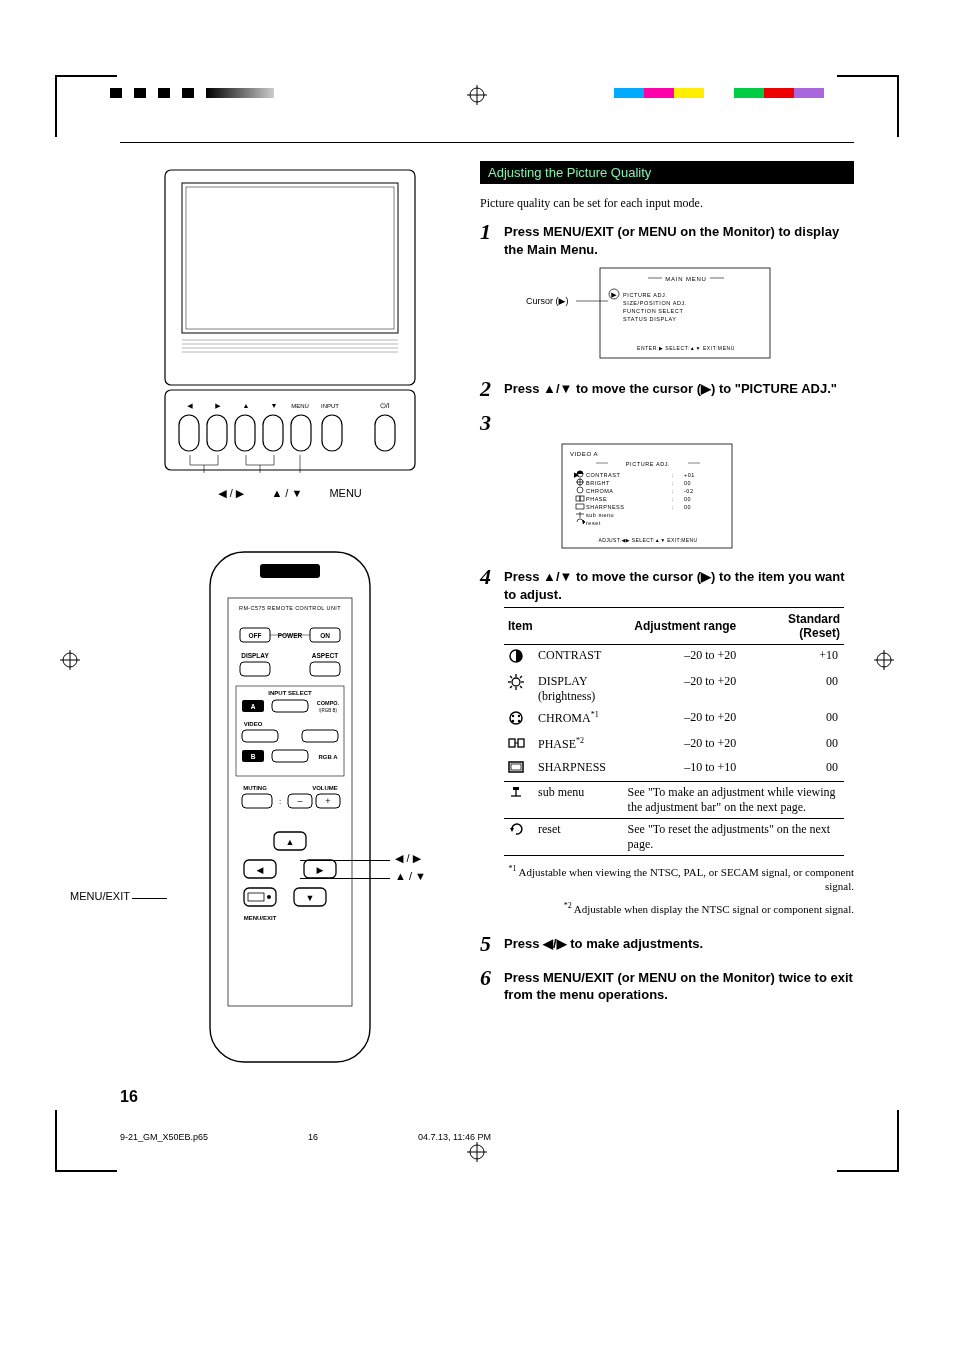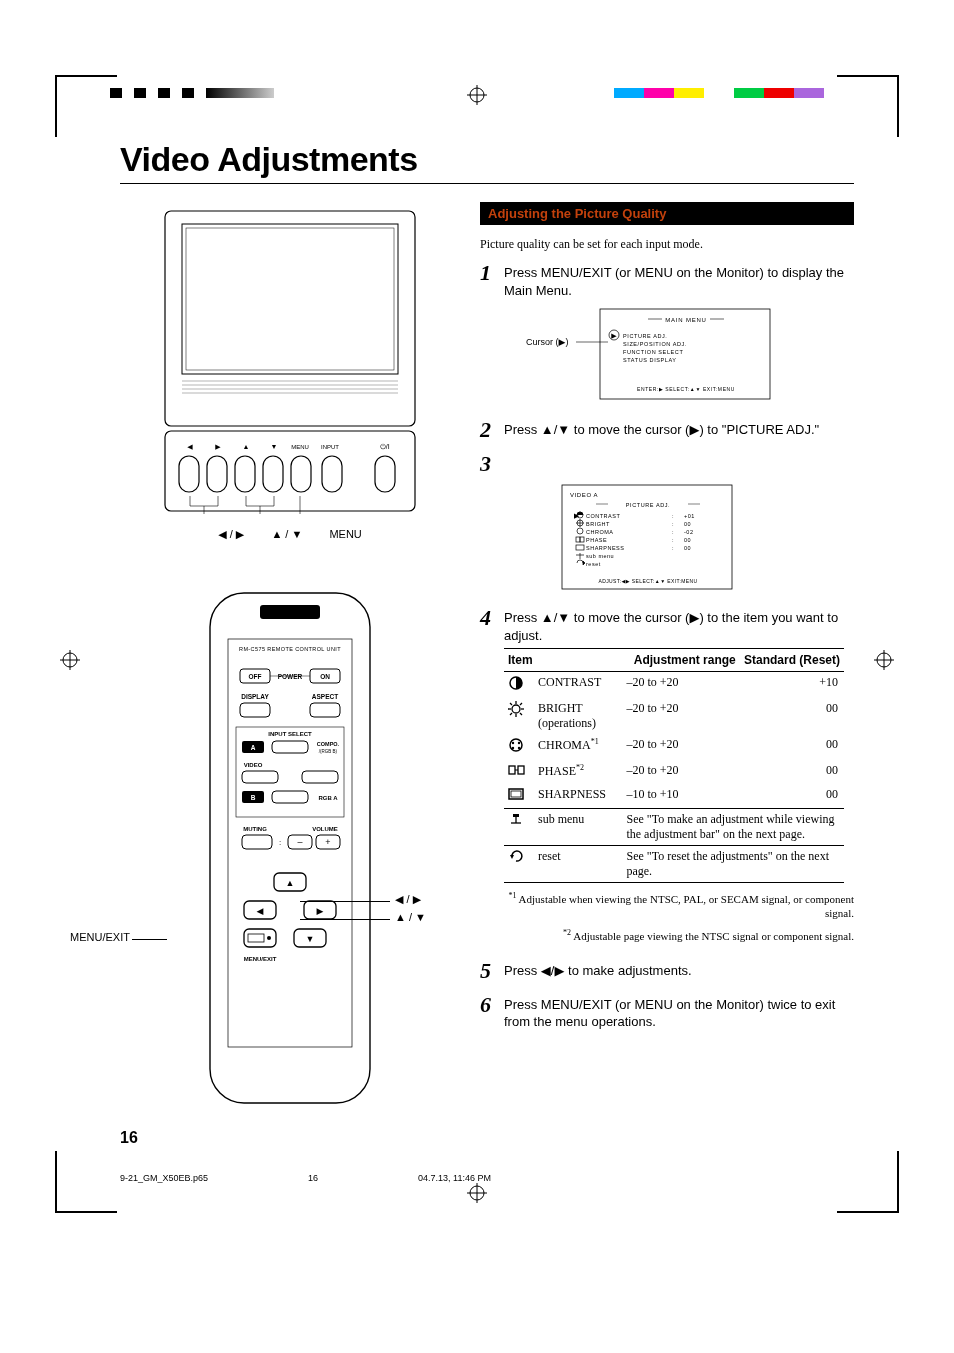--- a/index.html
+++ b/index.html
@@ -57,49 +57,49 @@
   .btnlabels { font-size: 11px; text-align:center; margin-top: 8px; }
   .btnlabels span { margin: 0 12px; }
 
   .remote-wrap { position: relative; margin-top: 50px; }
   .remote-wrap svg { display:block; margin: 0 auto; }
   .lead { position:absolute; font-size:11px; }
   .lead .ln { position:absolute; border-top:1px solid #000; }
 
   .sect-head {
     background: #000;
-    color: #c2410c;
+    color: #86efac;
     padding: 4px 8px;
-    font-weight: 700;
+    font-weight: 400;
     font-size: 13px;
     font-family: "Arial Narrow", Arial, sans-serif;
     font-stretch: condensed;
   }
   .intro { font-size: 12px; margin: 12px 0 4px; font-family: Georgia, 'Times New Roman', serif; }
 
   .step { display: flex; margin: 8px 0 4px; }
   .step-num {
     font-style: italic;
     font-weight: bold;
     font-size: 22px;
     font-family: Georgia, 'Times New Roman', serif;
     width: 24px;
     flex: 0 0 24px;
   }
-  .step-text { font-size: 13px; font-weight: normal; margin-top: 4px; line-height: 1.35; }
+  .step-text { font-size: 13px; font-weight: bold; margin-top: 4px; line-height: 1.35; }
 
   .menusvg { margin: 6px 0 6px 40px; }
 
   .adjtbl { border-collapse: collapse; width: 340px; margin-left: 24px; font-size:12px; }
   .adjtbl th { text-align: left; border-top: 1px solid #000; border-bottom: 1px solid #000; padding: 4px 4px; font-weight:bold; }
   .adjtbl th.center { text-align:right; }
   .adjtbl th.right { text-align:right; }
   .adjtbl td { padding: 3px 4px; vertical-align: top; font-family: Georgia,'Times New Roman',serif; }
   .adjtbl td.ico { width: 22px; }
-  .adjtbl td.val { text-align:left; }
+  .adjtbl td.val { text-align:right; }
   .adjtbl td.std { text-align:right; padding-right: 6px;}
   .adjtbl tr.rule td { border-top: 1px solid #000; }
   .adjtbl tr.bot td { border-bottom: 1px solid #000; }
   .adjtbl td.span2 { }
   .footnote { font-size: 11px; margin: 8px 0 0 24px; font-family: Georgia,'Times New Roman',serif; text-indent: -12px; padding-left: 14px; line-height:1.25;text-align:right;}
   .footnote sup { font-size:8px; }
 
   .pgnum { font-weight: bold; font-size: 16px; margin-top: 18px; }
 
   .footerline { font-size: 9px; display: flex; gap: 100px; margin-top: 26px; color:#000;}
@@ -142,21 +142,20 @@
       <circle cx="10" cy="10" r="7" fill="none" stroke="#000"></circle>
       <line x1="10" y1="0" x2="10" y2="20" stroke="#000"></line>
       <line x1="0" y1="10" x2="20" y2="10" stroke="#000"></line>
     </svg></div>
 <div class="cornerL tl"></div>
 <div class="cornerL tr"></div>
 <div class="cornerL bl"></div>
 <div class="cornerL br"></div>
 
 <div class="content">
-  <h1 class="title">Video Adjustments</h1>
   <hr class="rule">
 
   <div class="cols">
 
     <div class="leftcol">
 
       <div class="monitor-fig">
         <svg width="280" height="310" viewBox="0 0 280 310">
 
           <rect x="15" y="5" width="250" height="215" rx="6" fill="none" stroke="#000" stroke-width="1.2"></rect>
@@ -405,21 +404,21 @@
                     <line x1="8" y1="0" x2="8" y2="3"></line>
                     <line x1="8" y1="13" x2="8" y2="16"></line>
                     <line x1="0" y1="8" x2="3" y2="8"></line>
                     <line x1="13" y1="8" x2="16" y2="8"></line>
                     <line x1="2" y1="2" x2="4" y2="4"></line>
                     <line x1="12" y1="12" x2="14" y2="14"></line>
                     <line x1="12" y1="4" x2="14" y2="2"></line>
                     <line x1="2" y1="14" x2="4" y2="12"></line>
                   </g>
                 </svg></td>
-          <td>BRIGHT (operations)</td>
+          <td>DISPLAY (brightness)</td>
           <td class="val">–20 to +20</td>
           <td class="std">00</td>
         </tr>
         <tr>
           <td class="ico"><svg width="16" height="16">
                   <circle cx="8" cy="8" r="6" fill="none" stroke="#000" stroke-width="1.5"></circle>
                   <circle cx="5" cy="6" r="1.2" fill="#000"></circle>
                   <circle cx="11" cy="6" r="1.2" fill="#000"></circle>
                   <circle cx="5" cy="11" r="1.2" fill="#000"></circle>
                   <circle cx="11" cy="11" r="1.2" fill="#000"></circle>
@@ -461,21 +460,21 @@
                   <path d="M4 8 A5 5 0 1 1 8 12" fill="none" stroke="#000" stroke-width="1.5"></path>
                   <polygon points="2,6 6,6 4,10" fill="#000"></polygon>
                 </svg></td>
           <td>reset</td>
           <td class="span2" colspan="2">See "To reset the adjustments" on the next page.</td>
         </tr>
       </tbody>
         </table>
 
       <div class="footnote"><sup>*1</sup> <span>Adjustable when viewing the NTSC, PAL, or SECAM signal, or component signal.</span></div>
-      <div class="footnote"><sup>*2</sup> <span>Adjustable page viewing the NTSC signal or component signal.</span></div>
+      <div class="footnote"><sup>*2</sup> <span>Adjustable when display the NTSC signal or component signal.</span></div>
 
       <div class="step" style="margin-top:14px;">
         <div class="step-num">5</div>
         <div class="step-text">Press ◀/▶ to make adjustments.</div>
       </div>
 
       <div class="step">
         <div class="step-num">6</div>
         <div class="step-text">Press MENU/EXIT (or MENU on the Monitor) twice to exit from the menu operations.</div>
       </div>

